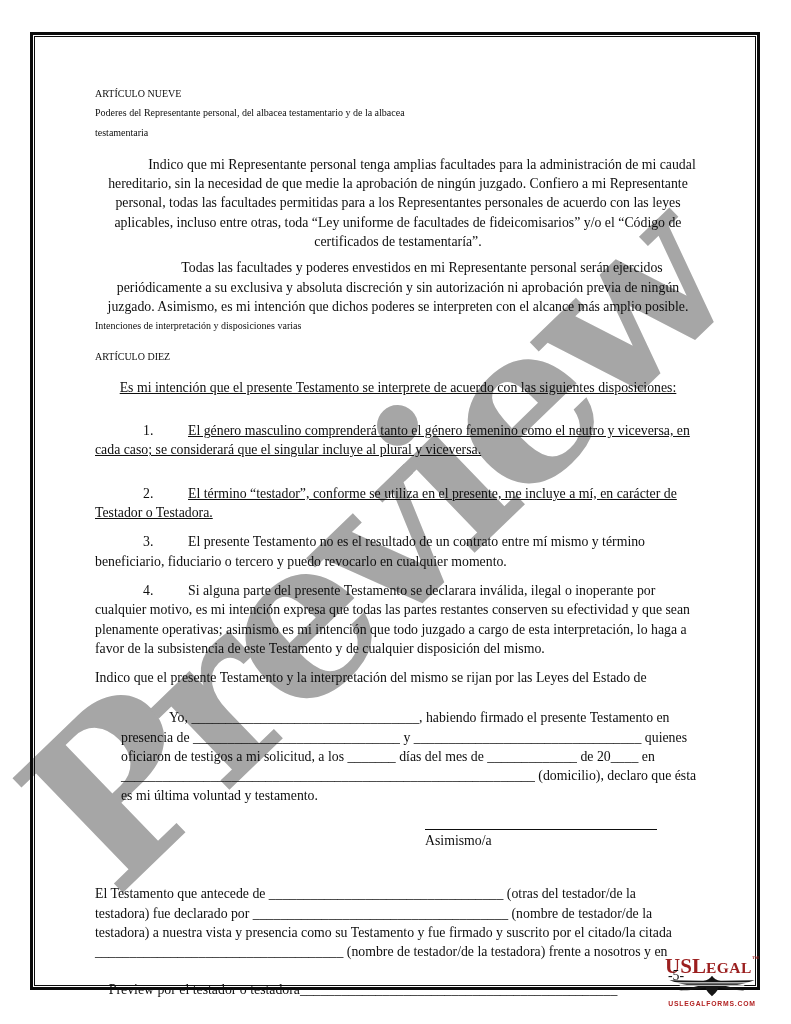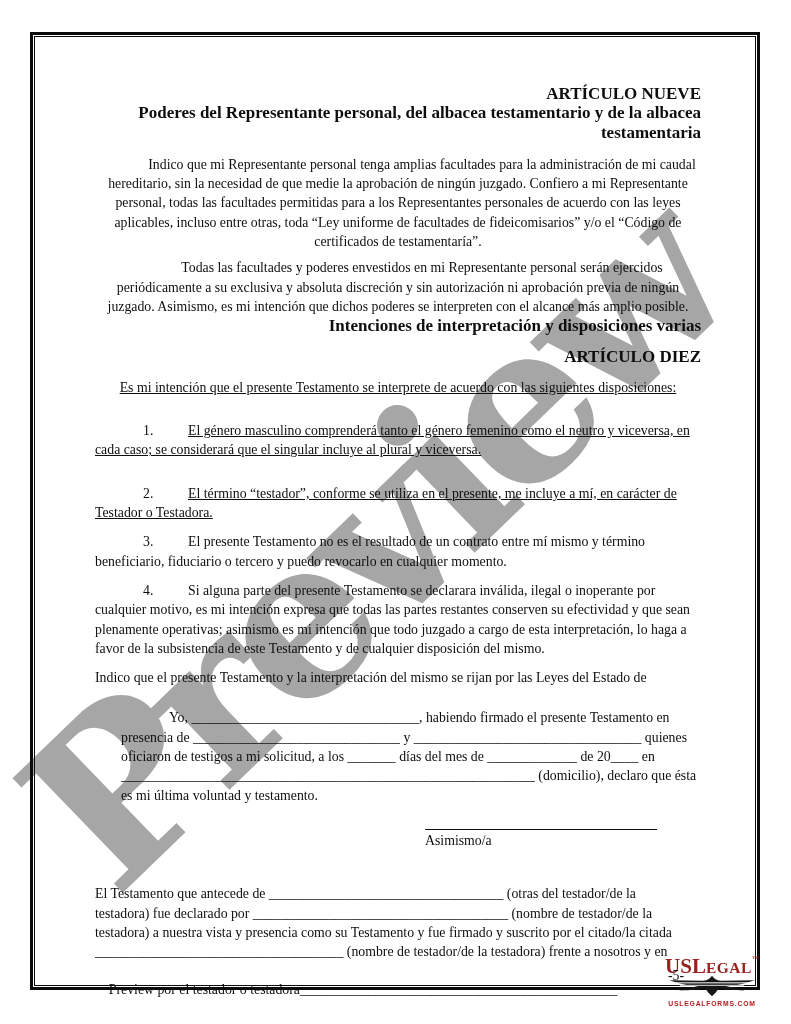--- a/index.html
+++ b/index.html
@@ -42,21 +42,21 @@
     border: 1.5px solid #0b0b0b;
   }
   .content {
     position: absolute;
     left: 95px; top: 84px;
     width: 606px;
     z-index: 3;
     font-size: 13.8px;
     line-height: 19.3px;
   }
-  .heading { text-align: right; font-weight: bold; font-size: 17px; }
+  .heading { text-align: left; font-weight: normal; font-size: 10px; }
   .para { text-indent: 48px; text-align: center; }
   .noindent { text-indent: 0; text-decoration: underline; }
   .mt-p1   { margin-top: 13px; }
   .mt-p2   { margin-top: 7px; }
   .mt-h10  { margin-top: 11px; }
   .mt-intro{ margin-top: 12px; }
   .mt-item { margin-top: 24px; text-decoration: underline; }
   .mt-item3{ margin-top: 10px; }
   .mt-gov  { margin-top: 10px; }
   .mt-yo   { margin-top: 21px; margin-left: 26px; }

